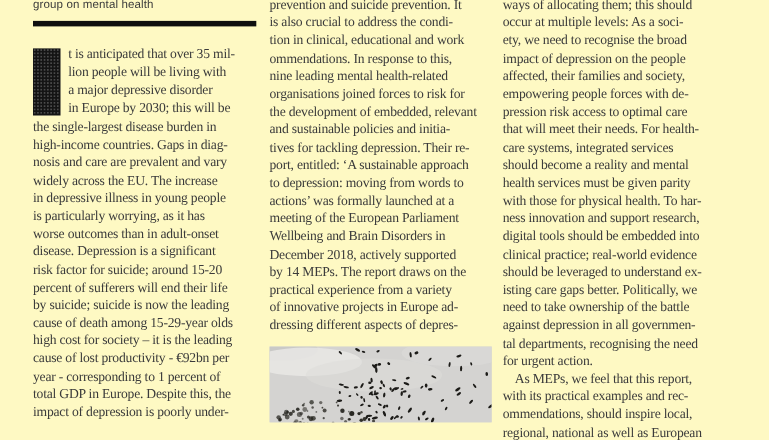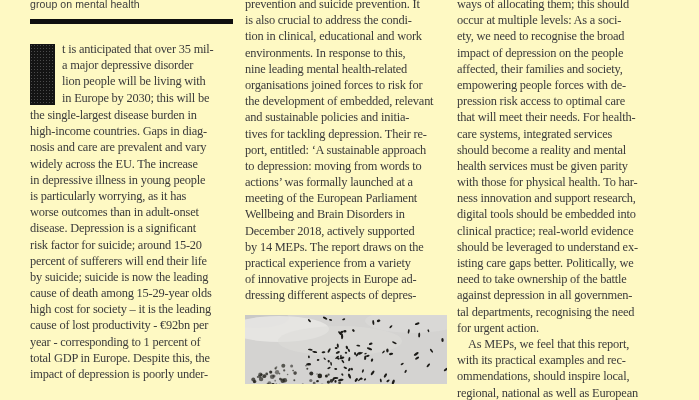--- a/index.html
+++ b/index.html
@@ -50,22 +50,22 @@
 
   <div class="runhead">group on mental health</div>
 
   <div class="rule"></div>
 
   <div class="col col1">
     <div class="dropcap-row">
       <div class="dropcap" aria-label="I"></div>
       <div class="dropcap-lines">
           <div class="line">t is anticipated that over 35 mil-</div>
+          <div class="line">lion people will be living with</div>
           <div class="line">a major depressive disorder</div>
-          <div class="line">lion people will be living with</div>
           <div class="line">in Europe by 2030; this will be</div>
         </div>
     </div>
     <div>
         <div class="line">the single-largest disease burden in</div>
         <div class="line">high-income countries. Gaps in diag-</div>
         <div class="line">nosis and care are prevalent and vary</div>
         <div class="line">widely across the EU. The increase</div>
         <div class="line">in depressive illness in young people</div>
         <div class="line">is particularly worrying, as it has</div>
@@ -81,21 +81,21 @@
         <div class="line">total GDP in Europe. Despite this, the</div>
         <div class="line">impact of depression is poorly under-</div>
       </div>
   </div>
 
   <div class="col col2">
     <div>
         <div class="line">prevention and suicide prevention. It</div>
         <div class="line">is also crucial to address the condi-</div>
         <div class="line">tion in clinical, educational and work</div>
-        <div class="line">environments. In response to this,</div>
+        <div class="line">ommendations. In response to this,</div>
         <div class="line">nine leading mental health-related</div>
         <div class="line">organisations joined forces to risk for</div>
         <div class="line">the development of embedded, relevant</div>
         <div class="line">and sustainable policies and initia-</div>
         <div class="line">tives for tackling depression. Their re-</div>
         <div class="line">port, entitled: ‘A sustainable approach</div>
         <div class="line">to depression: moving from words to</div>
         <div class="line">actions’ was formally launched at a</div>
         <div class="line">meeting of the European Parliament</div>
         <div class="line">Wellbeing and Brain Disorders in</div>

